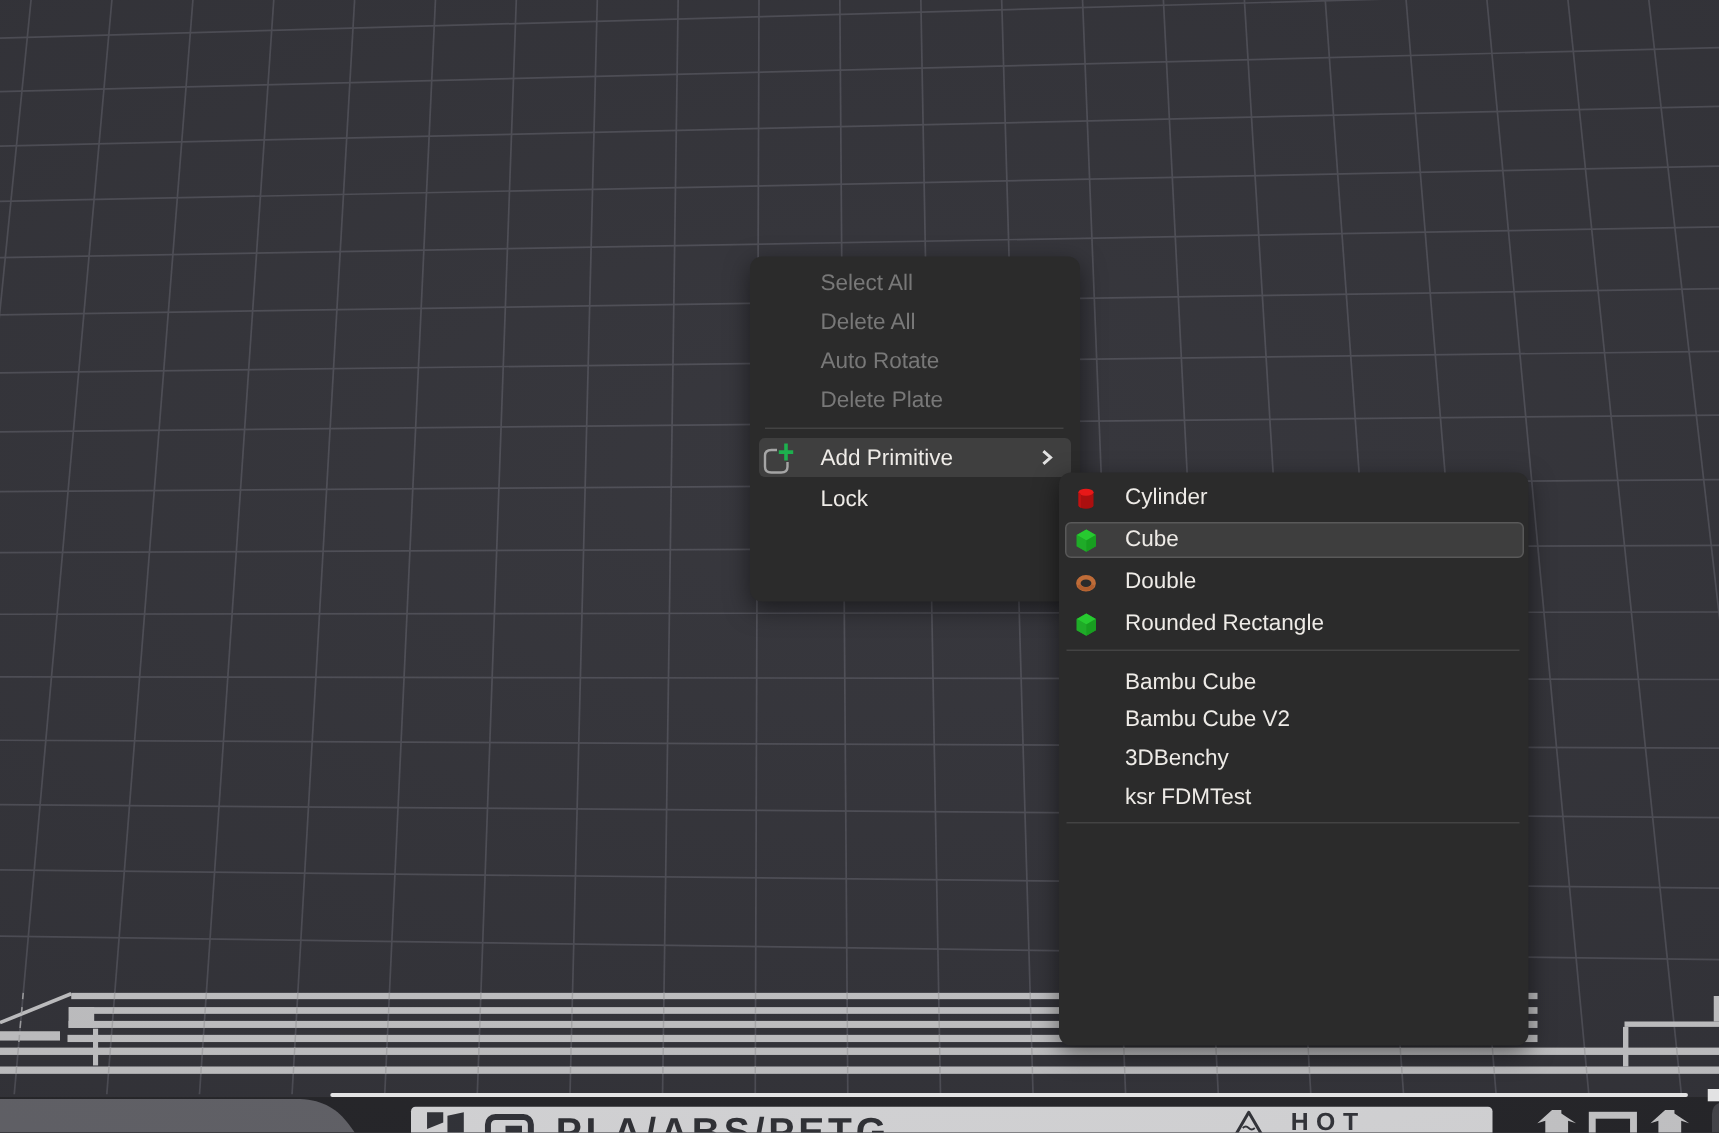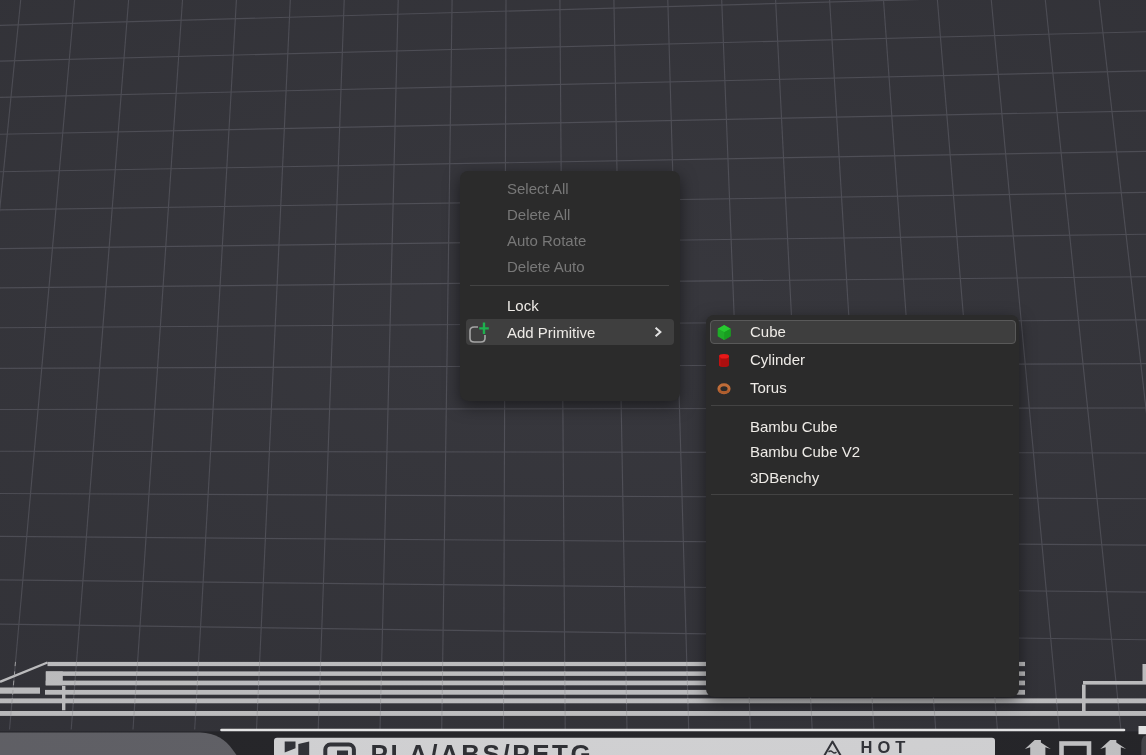--- a/index.html
+++ b/index.html
@@ -183,80 +183,94 @@
     <rect x="337.0" y="750.5" width="11.0" height="4.5" fill="#33343a"></rect>
     <text x="370.5" y="763" font-family="Liberation Sans, sans-serif" font-size="26" font-weight="bold" letter-spacing="2.55" fill="#313237">PLA/ABS/PETG</text>
     <path d="M832.5,741.5 L841.5,757 H823.5 Z" fill="none" stroke="#34353b" stroke-width="2" stroke-linejoin="round"></path>
     <path d="M828.5,752 q2,-2 4,0 q2,2 4,0" fill="none" stroke="#34353b" stroke-width="1.2"></path>
     <text x="860.5" y="753.4" font-family="Liberation Sans, sans-serif" font-size="16.5" font-weight="bold" letter-spacing="5" fill="#34353b">HOT</text>
     <path d="M1034.7,740 h6.2 v2.4 L1050.7,748.9 L1045.4,747.2 V755.5 H1030.2 V747.2 L1024.9,748.9 Z" fill="#c9c9cb"></path>
     <path d="M1110.1,740 h6.2 v2.4 L1126.1,748.9 L1120.8,747.2 V755.5 H1105.6 V747.2 L1100.3,748.9 Z" fill="#c9c9cb"></path>
     <rect x="1061.5" y="743.5" width="27.5" height="22" fill="none" stroke="#c9c9cb" stroke-width="4.6"></rect>
 </svg>
 <div style="position:absolute;left:0;top:0;width:1146px;height:755px;background:radial-gradient(ellipse 120% 90% at 50% 42%,rgba(255,255,255,0.018),rgba(0,0,0,0.055) 80%);pointer-events:none"></div>
-<div class="menu" id="m1" style="left:460px;top:171px;width:220px;height:230px;padding-top:4px">
+<div class="menu" id="m1" style="left:500px;top:171px;width:220px;height:230px;padding-top:4px">
   <div class="mi dis" style="height:26.1px;padding-left:47px">Select All</div>
   <div class="mi dis" style="height:26.1px;padding-left:47px">Delete All</div>
   <div class="mi dis" style="height:26.1px;padding-left:47px">Auto Rotate</div>
-  <div class="mi dis" style="height:26.1px;padding-left:47px">Delete Auto</div>
+  <div class="mi dis" style="height:26.1px;padding-left:47px">Delete Plate</div>
   <div style="height:12.5px;position:relative">
       <div class="sep" style="position:absolute;left:10px;right:11px;top:6px"></div>
     </div>
-  <div class="mi" style="height:26.8px;padding-left:47px">Lock</div>
   <div class="mi" style="height:26.8px">
     <div class="hl" style="position:absolute;left:6px;right:6px;top:0;bottom:0.5px"></div>
     <span style="position:absolute;left:8px;top:2.6px"><svg width="22" height="22" viewBox="0 0 22 22">
           <path d="M10,6 H6.2 Q2,6 2,9.8 V17.2 Q2,21 6.2,21 H12.8 Q17,21 17,17.2 V14" fill="none" stroke="#a5a5a5" stroke-width="1.6"></path>
 <path d="M16,1.6 V13 M11.2,7.4 H20.8" stroke="#1db04e" stroke-width="2.4" fill="none"></path>
         </svg></span>
     <span style="position:relative;padding-left:47px">Add Primitive</span>
     <svg width="10" height="12" viewBox="0 0 10 12" style="position:absolute;right:17px;top:7.5px">
         <path d="M2.6,1.7 L7.4,6 L2.6,10.3" fill="none" stroke="#e2e2e2" stroke-width="2"></path>
       </svg>
   </div>
+  <div class="mi" style="height:26.8px;padding-left:47px">Lock</div>
 </div>
 <div class="menu" id="m2" style="left:706px;top:315px;width:313px;height:382px;padding-top:2.5px">
-  <div class="mi" style="height:28px">
+  <div class="mi" style="height:28.0px">
+      <span style="position:absolute;left:10px;top:6.0px"><svg width="16" height="16" viewBox="0 0 16 16">
+          <g transform="translate(8.0,8.6)">
+<path d="M-5,-4.6 V4.4 a5,2.1 0 0 0 10,0 V-4.6 Z" fill="#ab0f0f"></path>
+<ellipse cx="0" cy="-4.4" rx="5" ry="2.3" fill="#e81818"></ellipse>
+<path d="M-5,-4.6 V4.4 a5,2.1 0 0 0 1.6,1.55 L-3.4,-3.2 Z" fill="#c01212"></path>
+</g>
+        </svg></span>
+      <span style="position:relative;padding-left:44px">Cylinder</span>
+    </div>
+    <div class="mi" style="height:28px">
     <div style="position:absolute;left:4px;right:3px;top:2px;bottom:2px;background:#3e3e3e;border:1px solid #595959;border-radius:4px"></div>
     <span style="position:absolute;left:10px;top:6px"><svg width="16" height="16" viewBox="0 0 16 16">
           <g transform="translate(8.2,8.6)">
 <polygon points="0,-7.6 6.4,-3.9 6.4,3.6 0,7.3 -6.4,3.6 -6.4,-3.9" fill="#1ea226"></polygon>
 <polygon points="0,-7.6 6.4,-3.9 0,-0.3 -6.4,-3.9" fill="#27c930"></polygon>
 <polygon points="0,-0.3 6.4,-3.9 6.4,3.6 0,7.3" fill="#189e20"></polygon>
 <polygon points="0,-0.3 -6.4,-3.9 -6.4,3.6 0,7.3" fill="#1fab28"></polygon>
 </g>
         </svg></span>
     <span style="position:relative;padding-left:44px">Cube</span>
   </div>
     <div class="mi" style="height:28.0px">
       <span style="position:absolute;left:10px;top:6.0px"><svg width="16" height="16" viewBox="0 0 16 16">
-          <g transform="translate(8.0,8.6)">
-<path d="M-5,-4.6 V4.4 a5,2.1 0 0 0 10,0 V-4.6 Z" fill="#ab0f0f"></path>
-<ellipse cx="0" cy="-4.4" rx="5" ry="2.3" fill="#e81818"></ellipse>
-<path d="M-5,-4.6 V4.4 a5,2.1 0 0 0 1.6,1.55 L-3.4,-3.2 Z" fill="#c01212"></path>
-</g>
-        </svg></span>
-      <span style="position:relative;padding-left:44px">Cylinder</span>
+          <ellipse cx="8.0" cy="8.8" rx="5.1" ry="4.0" fill="none" stroke="#bf6c38" stroke-width="3"></ellipse>
+<path d="M3.2,10 a5.1,4 0 0 0 9.6,0" fill="none" stroke="#a8572a" stroke-width="2.2" opacity="0.7"></path>
+        </svg></span>
+      <span style="position:relative;padding-left:44px">Double</span>
     </div>
     <div class="mi" style="height:28.0px">
       <span style="position:absolute;left:10px;top:6.0px"><svg width="16" height="16" viewBox="0 0 16 16">
-          <ellipse cx="8.0" cy="8.8" rx="5.1" ry="4.0" fill="none" stroke="#bf6c38" stroke-width="3"></ellipse>
-<path d="M3.2,10 a5.1,4 0 0 0 9.6,0" fill="none" stroke="#a8572a" stroke-width="2.2" opacity="0.7"></path>
-        </svg></span>
-      <span style="position:relative;padding-left:44px">Torus</span>
+          <g transform="translate(8.2,8.6)">
+<polygon points="0,-7.6 6.4,-3.9 6.4,3.6 0,7.3 -6.4,3.6 -6.4,-3.9" fill="#1ea226"></polygon>
+<polygon points="0,-7.6 6.4,-3.9 0,-0.3 -6.4,-3.9" fill="#27c930"></polygon>
+<polygon points="0,-0.3 6.4,-3.9 6.4,3.6 0,7.3" fill="#189e20"></polygon>
+<polygon points="0,-0.3 -6.4,-3.9 -6.4,3.6 0,7.3" fill="#1fab28"></polygon>
+</g>
+        </svg></span>
+      <span style="position:relative;padding-left:44px">Rounded Rectangle</span>
     </div>
     <div style="height:8px;position:relative">
       <div class="sep" style="position:absolute;left:5px;right:6px;top:3.5px"></div>
     </div>
   <div style="height:4px"></div>
     <div class="mi" style="height:25.6px">
       <span style="position:relative;padding-left:44px">Bambu Cube</span>
     </div>
     <div class="mi" style="height:25.6px">
       <span style="position:relative;padding-left:44px">Bambu Cube V2</span>
     </div>
     <div class="mi" style="height:25.6px">
       <span style="position:relative;padding-left:44px">3DBenchy</span>
+    </div>
+    <div class="mi" style="height:25.6px">
+      <span style="position:relative;padding-left:44px">ksr FDMTest</span>
     </div>
     <div style="height:9.2px;position:relative">
       <div class="sep" style="position:absolute;left:5px;right:6px;top:4.2px"></div>
     </div>
   <div style="height:1.5px"></div>
   </div>
 </body></html>

